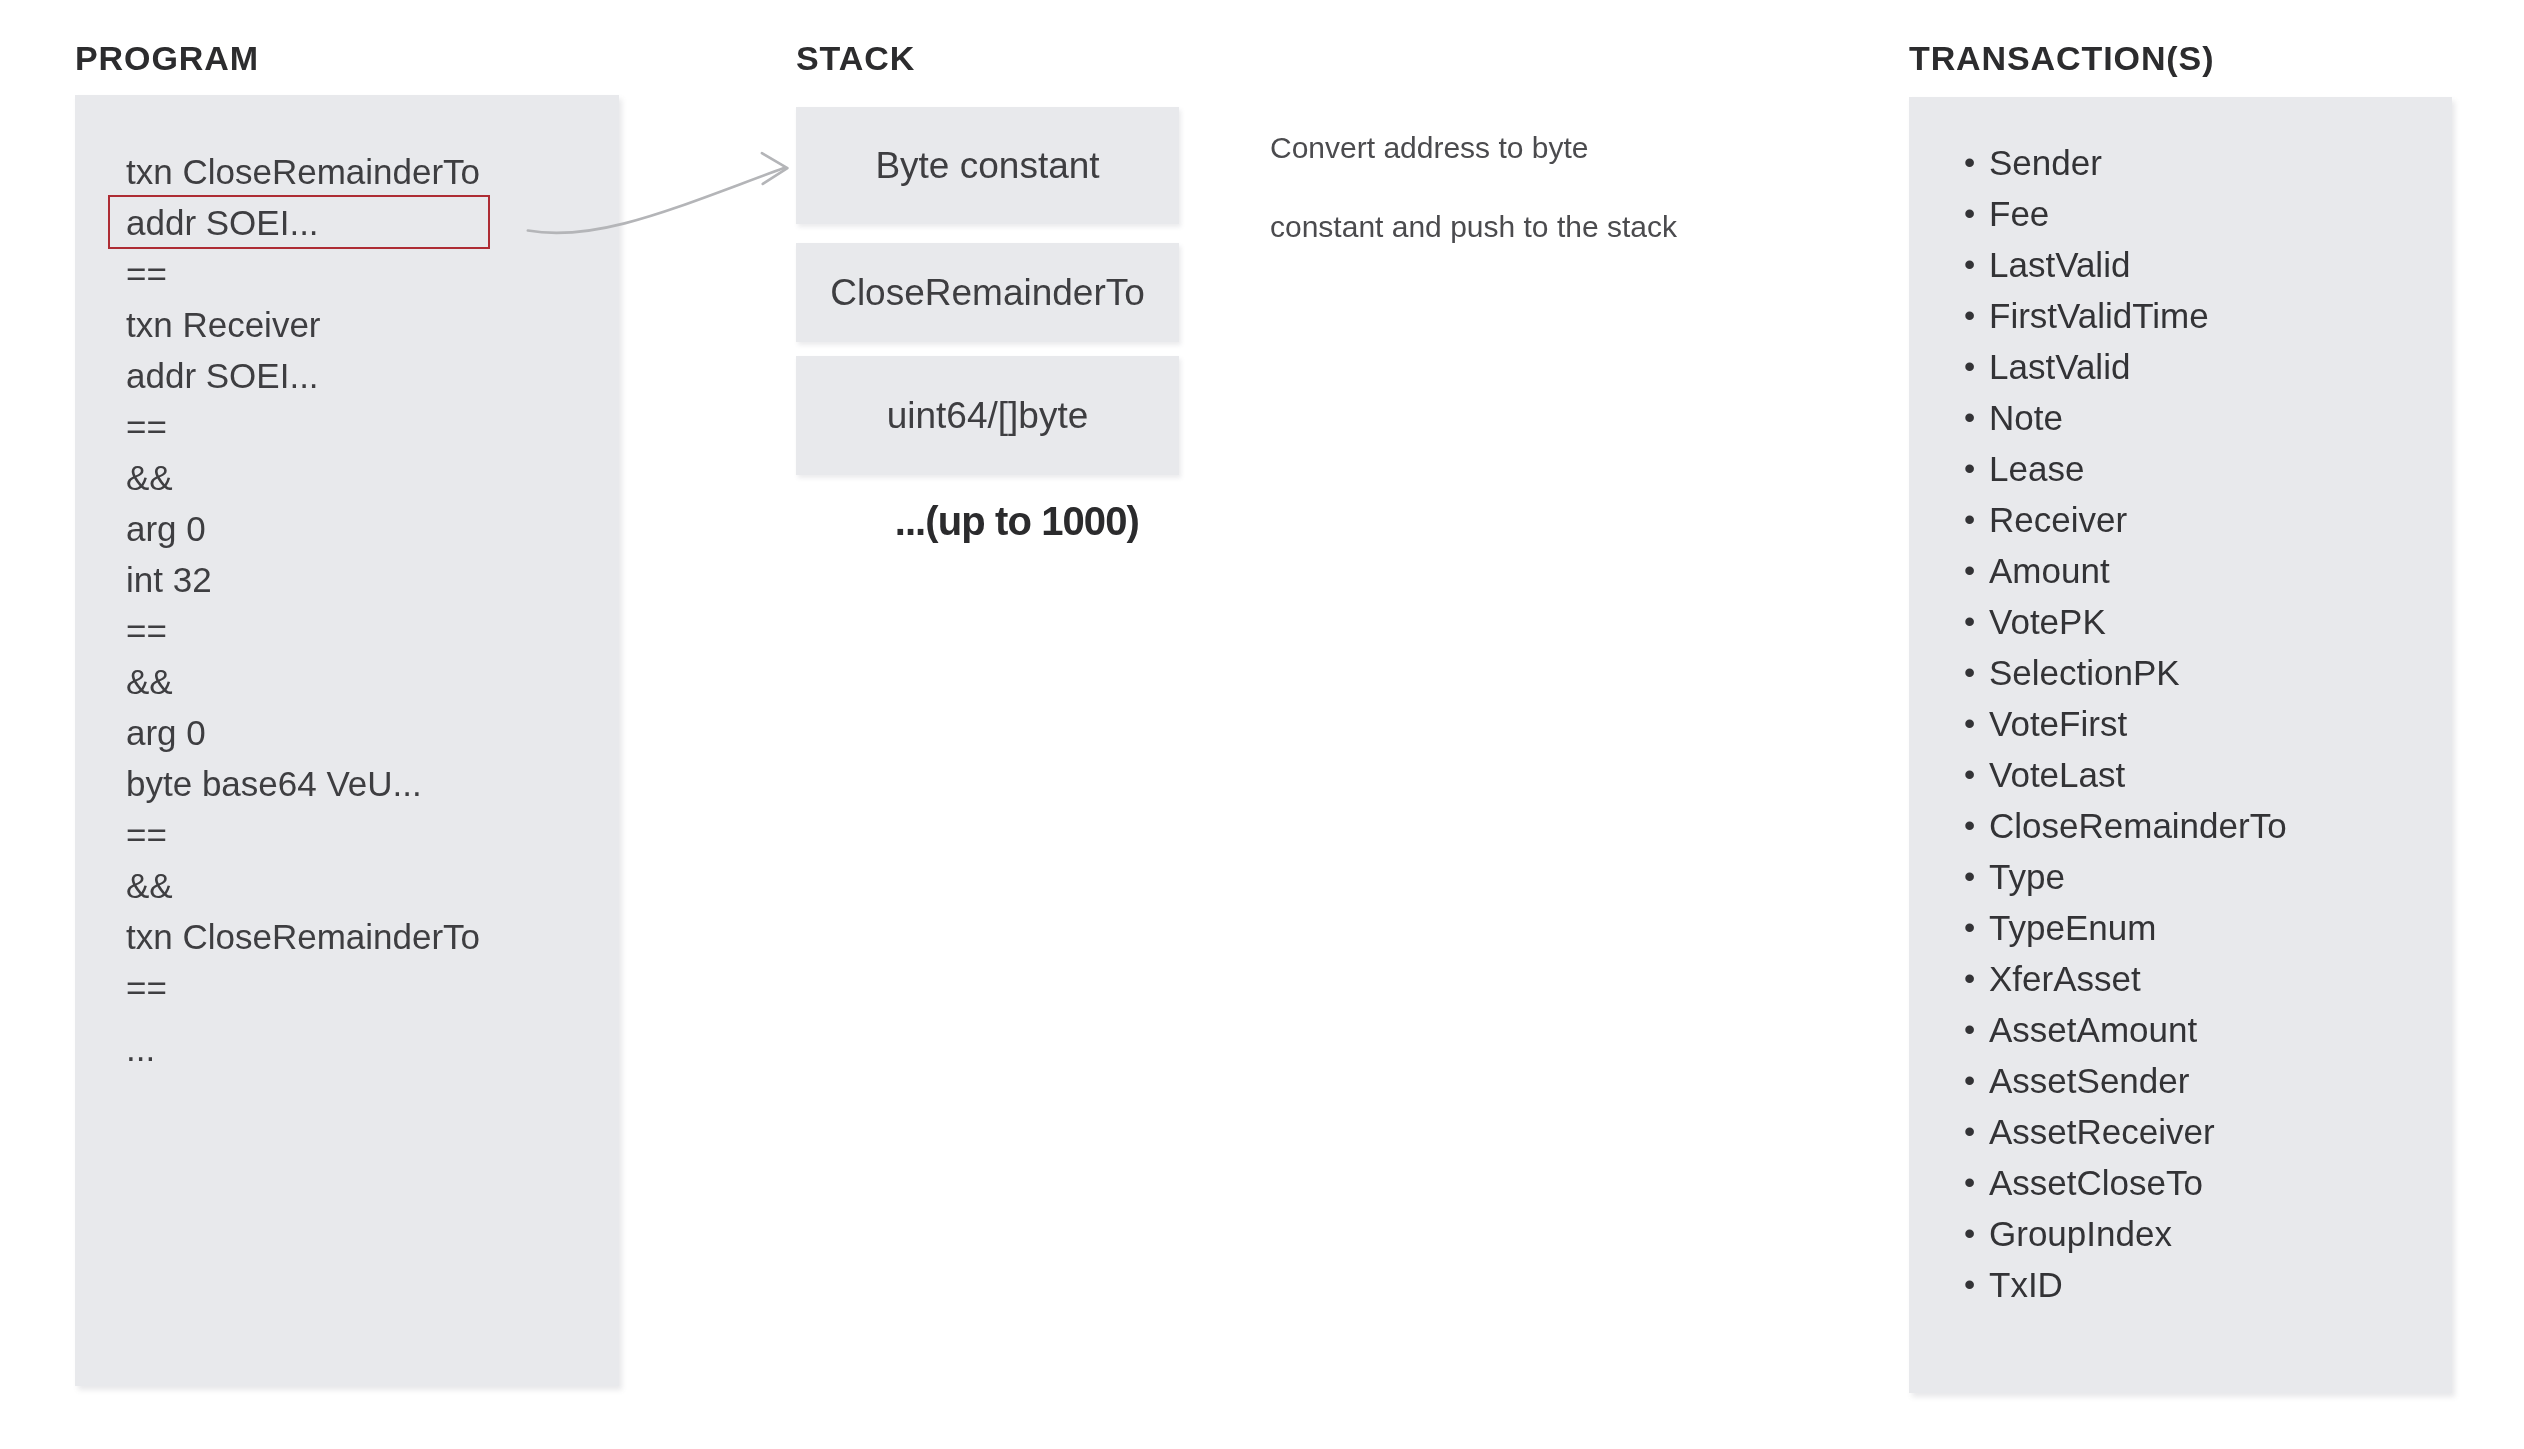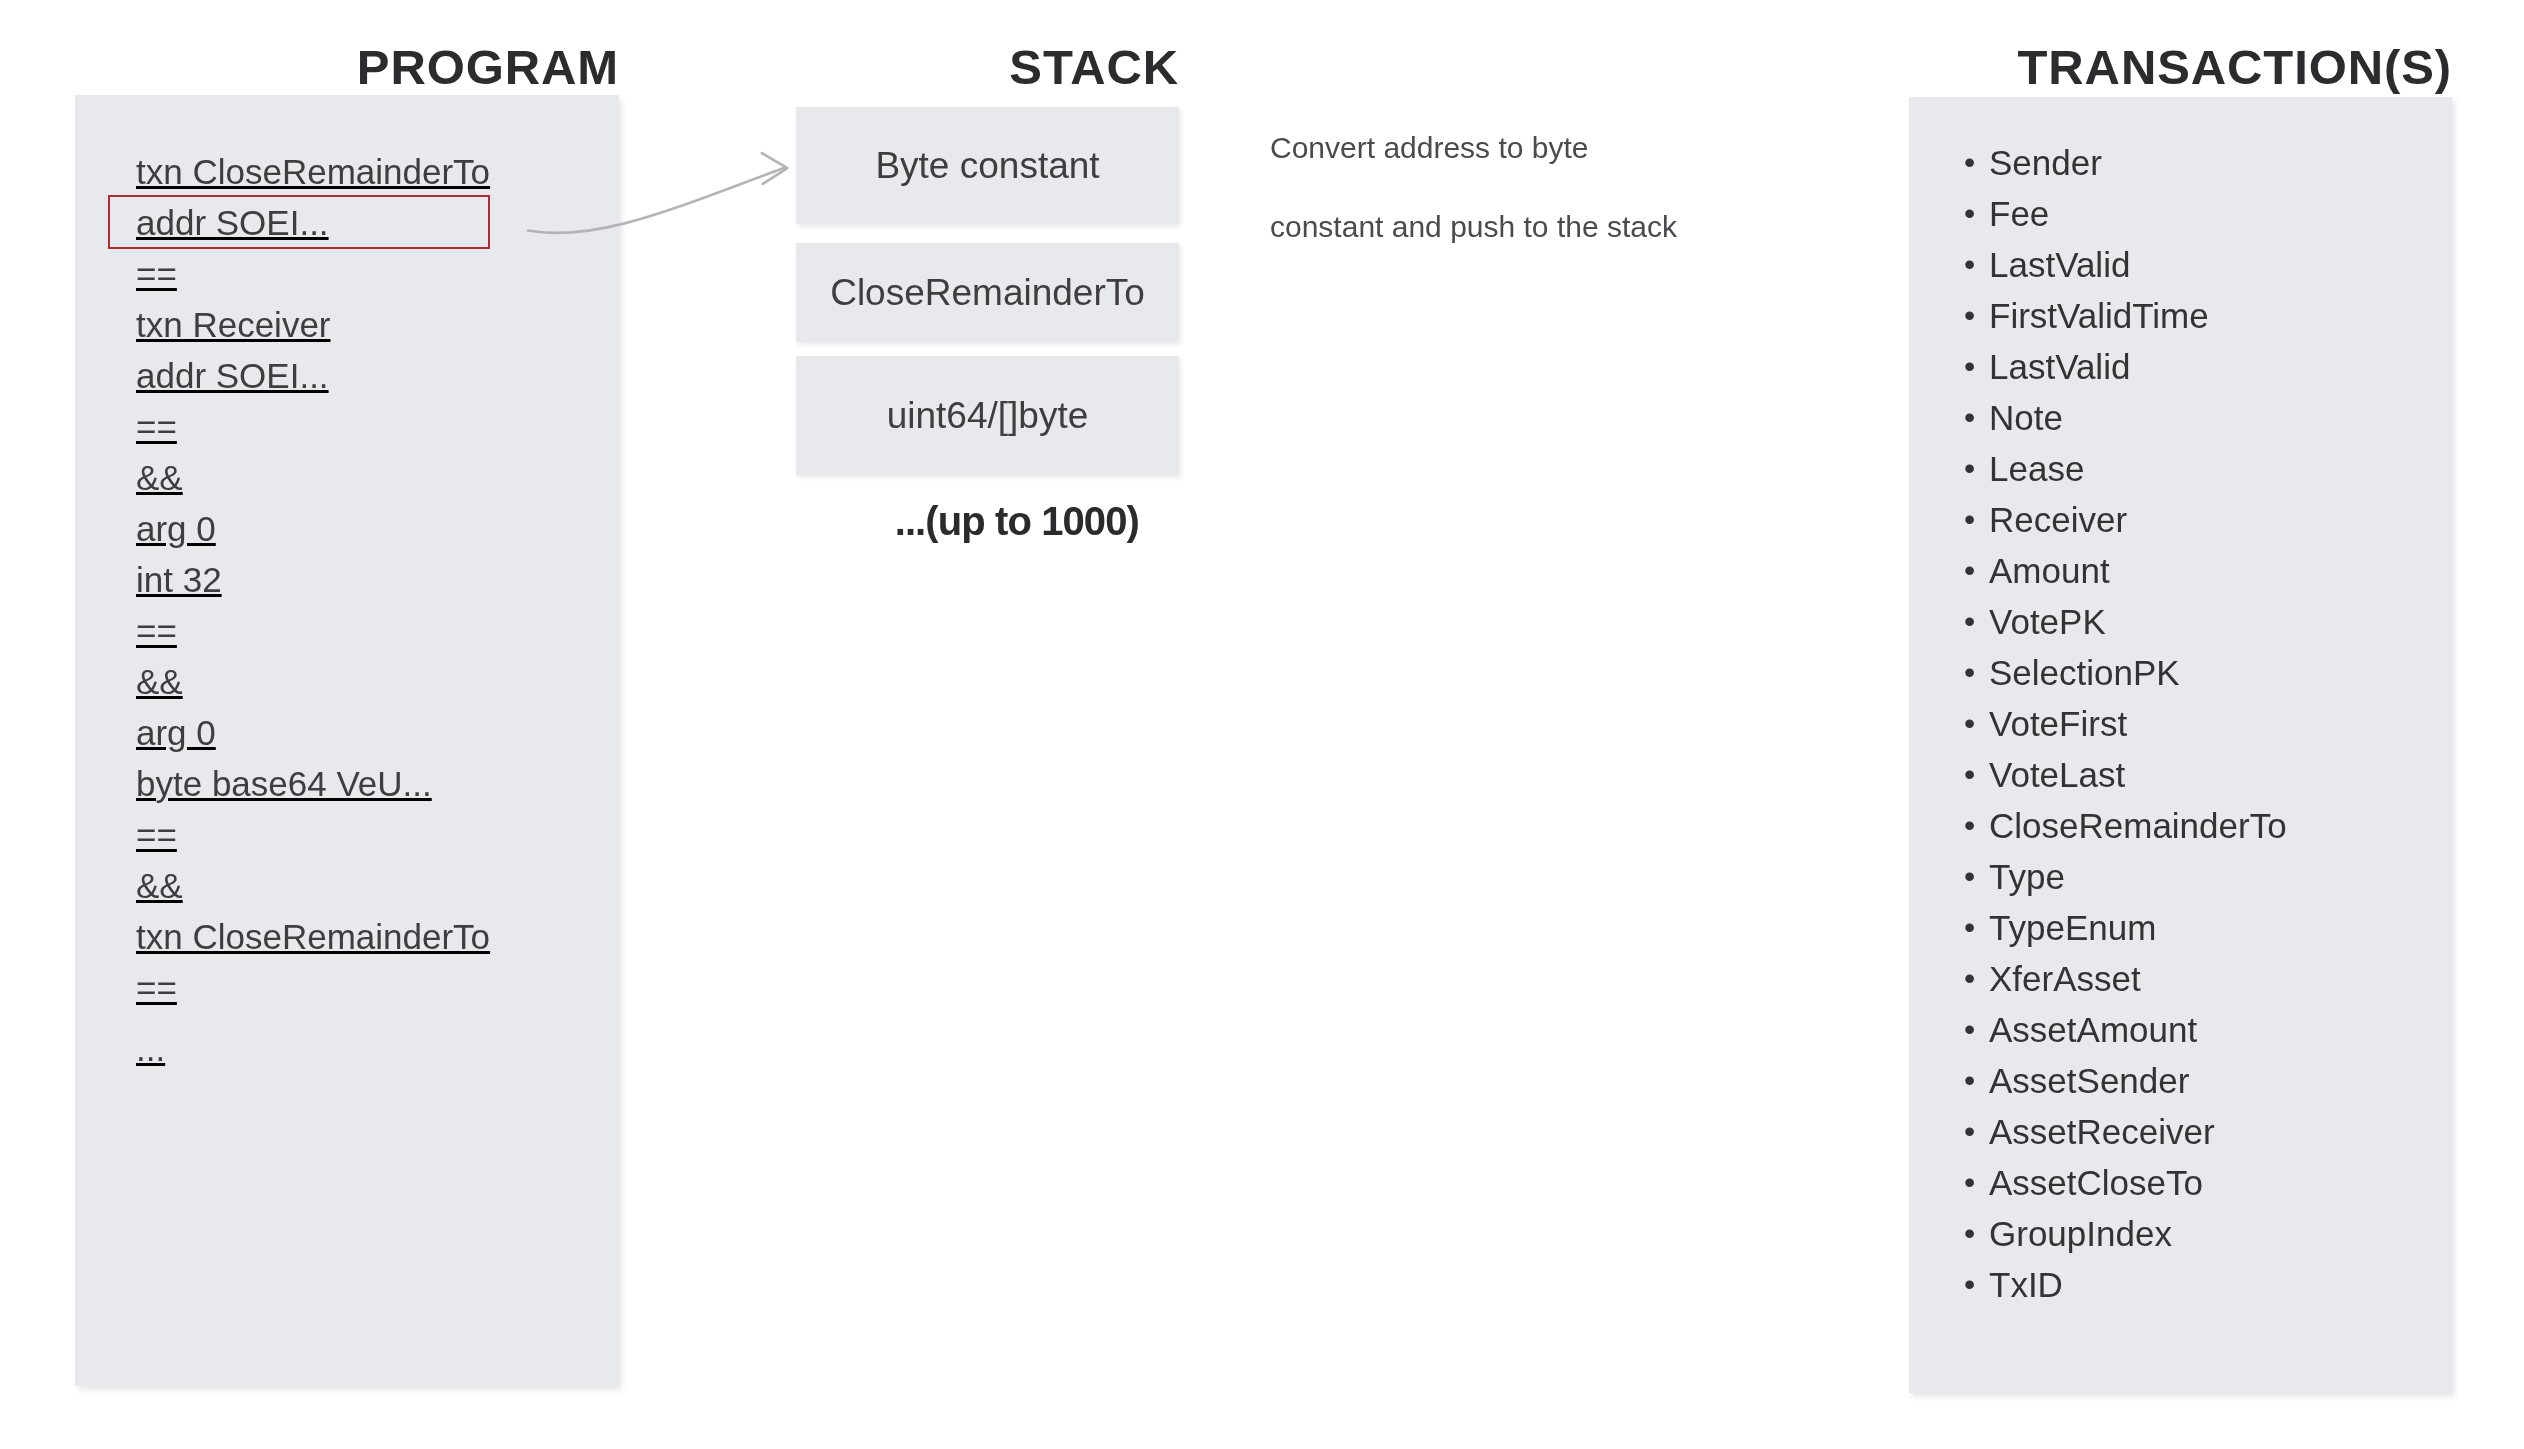--- a/index.html
+++ b/index.html
@@ -13,31 +13,31 @@
     --note-text:#2b2b2d;
     --page-bg:#ffffff;
   }
   *{margin:0;padding:0;box-sizing:border-box;}
   html,body{background:var(--page-bg);}
   body{
     width:2525px;height:1450px;position:relative;overflow:hidden;
     font-family:"Liberation Sans","DejaVu Sans",sans-serif;
   }
   .col-title{
-    position:absolute;top:39px;font-size:49px;font-weight:700;
-    letter-spacing:0.9px;color:var(--title-text);text-align:right;
+    position:absolute;top:39px;font-size:34px;font-weight:700;
+    letter-spacing:0.9px;color:var(--title-text);text-align:left;
   }
   .panel{
     position:absolute;background:var(--box-bg);
     box-shadow:2.6px 3.5px 5.3px rgba(90,90,105,0.14);
   }
   
   #program-title{left:75px;width:544px;}
   #program-box{left:75px;top:95px;width:544px;height:1291px;}
-  #program-code{position:absolute;left:136px;top:146px;width:475px;text-decoration:underline;}
+  #program-code{position:absolute;left:126px;top:146px;width:475px;}
   .code-line{
     height:51px;display:flex;align-items:center;
     font-size:35px;color:var(--code-text);white-space:pre;
   }
   .code-line.gap-before{margin-top:10.6px;}
   #highlight-box{
     position:absolute;left:108px;top:195px;width:382px;height:54px;
     border:2.6px solid var(--highlight-border);background:transparent;
   }
   

